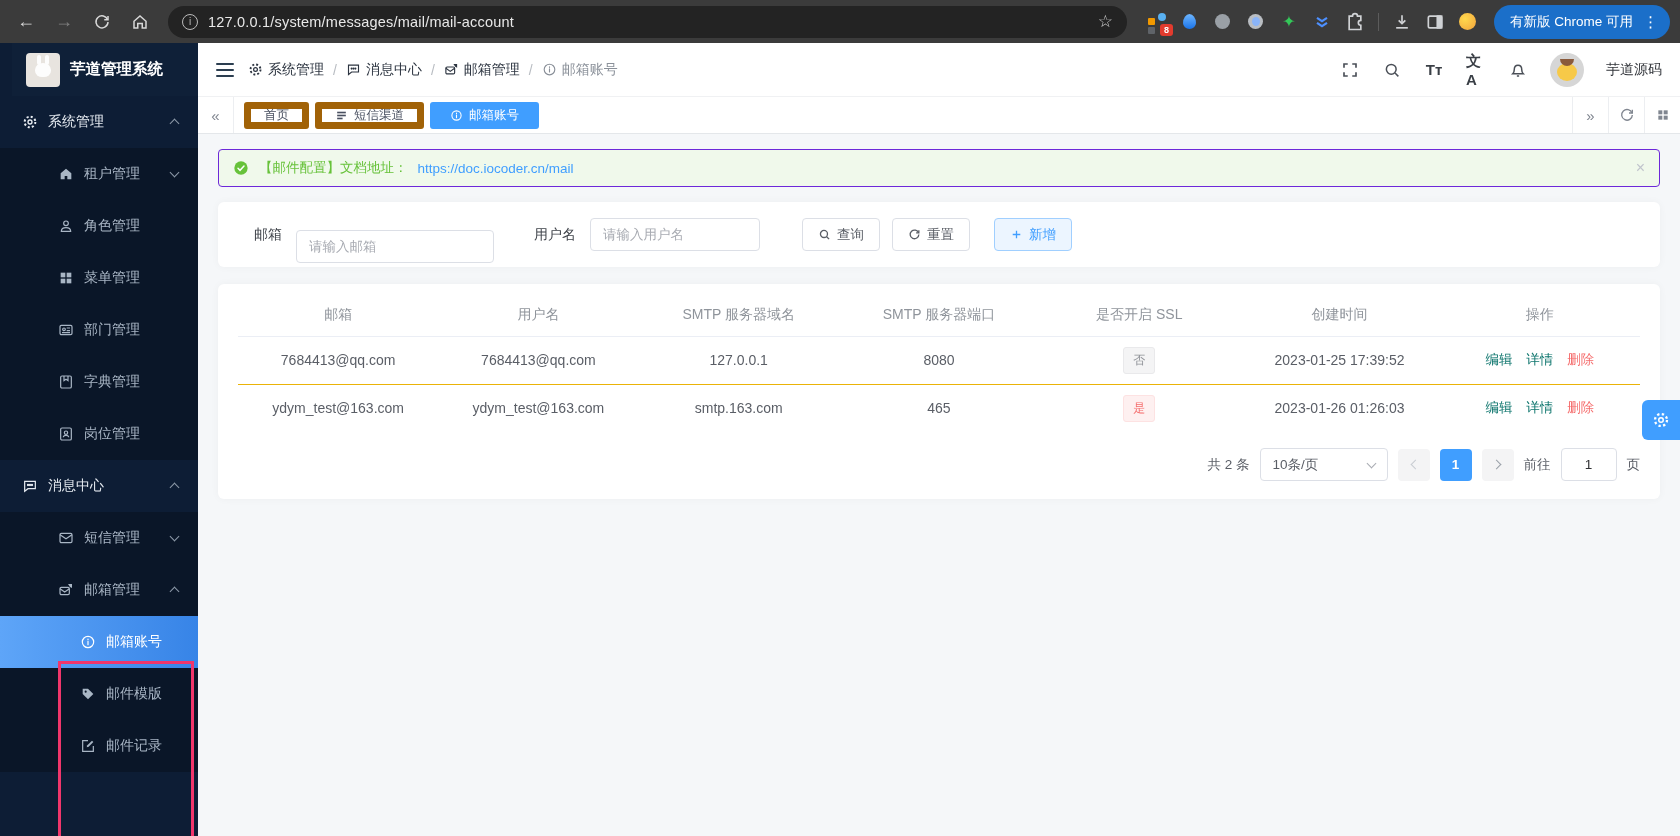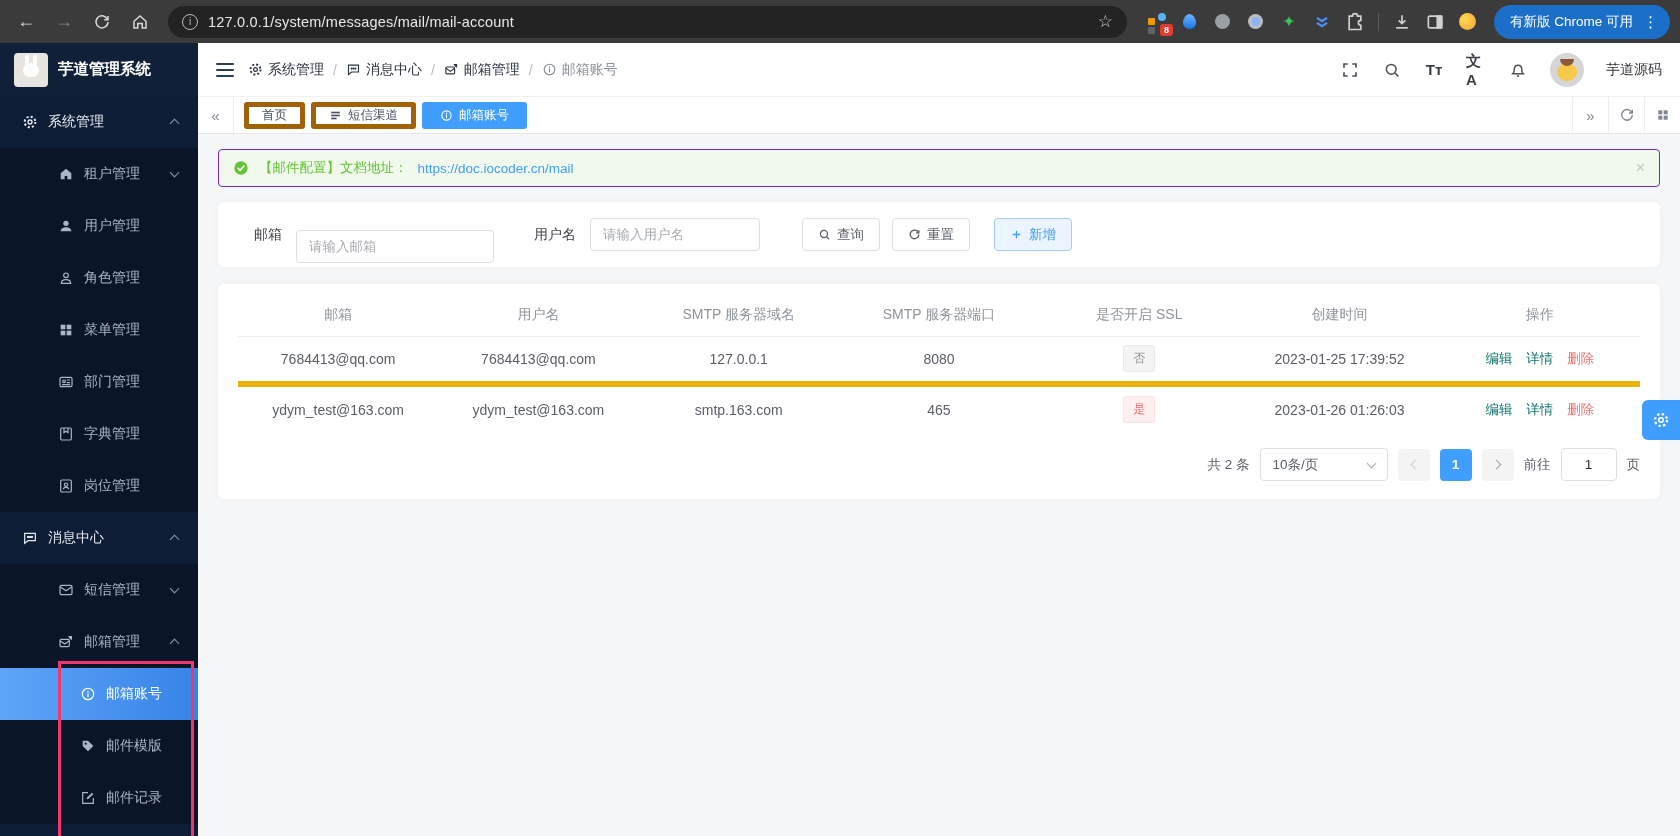--- a/index.html
+++ b/index.html
@@ -24,21 +24,21 @@
     padding:1px 4px; border-radius:3px; }
   .dot { border-radius:50%; display:inline-block; }
   .divider-v { width:1px; height:18px; background:#5c5c5c; }
   .pill-update { margin-left:10px; background:#1b6fc9; color:#fff; height:34px; border-radius:17px;
     display:flex; align-items:center; gap:10px; padding:0 12px 0 16px; font-size:13.5px; white-space:nowrap; }
   .pill-update .kebab { font-size:15px; letter-spacing:0; }
 
   
   .shell { display:flex; height:793px; }
   .sidebar { position:relative; width:198px; background:#0d1d35; color:#a9b6c5; flex:0 0 auto; }
-  .logo-row { height:53px; display:flex; align-items:center; gap:10px; padding:0 14px; background:#0f2038; }
+  .logo-row { height:53px; display:flex; align-items:center; gap:10px; padding:0 14px; background:#0f2038;margin-left:12px; }
   .logo-img { width:34px; height:34px; border-radius:4px; background:#e8e4df; position:relative; overflow:hidden; flex:0 0 auto;}
   .logo-img:before { content:""; position:absolute; left:9px; top:10px; width:16px; height:14px; background:#fdfdfd; border-radius:50% 50% 45% 45%; }
   .logo-img:after { content:""; position:absolute; left:11px; top:2px; width:4px; height:10px; background:#fdfdfd; border-radius:2px; box-shadow:8px 0 0 #fdfdfd; }
   .logo-title { color:#fff; font-size:15.5px; font-weight:bold; white-space:nowrap; }
   .menu { display:flex; flex-direction:column; }
   .mi { height:52px; display:flex; align-items:center; gap:10px; font-size:14px; cursor:pointer; position:relative; }
   .mi .ic { width:16px; height:16px; flex:0 0 auto; }
   .mi.lv1 { padding-left:22px; color:#e7ecf2; }
   .mi.lv2 { padding-left:58px; background:#0a1628; }
   .mi.lv3 { padding-left:80px; background:#0a1628; }
@@ -69,21 +69,21 @@
   .uname { font-size:14px; color:#303339; }
 
   .tabbar { height:38px; background:#fff; border-top:1px solid #f0f1f3; border-bottom:1px solid #e4e7ea;
     display:flex; align-items:center; }
   .tb-cell { width:36px; height:100%; display:flex; align-items:center; justify-content:center;
     color:#808690; font-size:15px; cursor:pointer; flex:0 0 auto; }
   .tb-cell.l { border-right:1px solid #eceef1; }
   .tb-cell.r { border-left:1px solid #eceef1; }
   .tb-cell svg { width:16px; height:16px; }
   .tabs { display:flex; align-items:center; gap:6px; padding:0 10px; flex:1; }
-  .tab { height:27px; display:flex; align-items:center; gap:6px; padding:0 13px; border:5px solid #a16207;
+  .tab { height:27px; display:flex; align-items:center; gap:6px; padding:0 13px; border:7px solid #a16207;
     border-radius:3px; background:#fff; font-size:12.5px; color:#495060; cursor:pointer; white-space:nowrap; }
   .tab .ic { width:13px; height:13px; }
   .tab.active { background:#409eff; border-color:#409eff; color:#fff; }
 
   .content { flex:1; padding:15px 20px 0; }
 
   .alert { height:38px; background:#f0f9eb; border:1px solid #6d28d9; border-radius:4px;
     display:flex; align-items:center; gap:10px; padding:0 14px; font-size:13.5px; color:#67c23a; }
   .alert .ok { width:16px; height:16px; flex:0 0 auto; }
   .alert a { color:#409eff; text-decoration:none; }
@@ -100,21 +100,21 @@
   .btn { height:33px; display:flex; align-items:center; gap:6px; padding:0 15px; border:1px solid #dcdfe6;
     border-radius:4px; background:#fff; font-size:13.5px; color:#5a5e66; cursor:pointer;
     font-family:"Liberation Sans",sans-serif; white-space:nowrap; }
   .btn svg { width:13px; height:13px; }
   .btn.grp1 { margin-left:30px; }
   .btn.add { margin-left:12px; background:#ecf5ff; border-color:#a0cfff; color:#409eff; }
 
   .table-card { margin-top:17px; padding:10px 20px 18px; }
   table { width:100%; border-collapse:collapse; table-layout:fixed; }
   th { height:42px; font-size:14px; font-weight:400; color:#8f949b; text-align:center; border-bottom:1px solid #ebeef5; }
-  td { height:48px; font-size:14px; color:#5a5e66; text-align:center; border-bottom:6px solid #eab308; }
+  td { height:48px; font-size:14px; color:#5a5e66; text-align:center; border-bottom:1px solid #eab308; }
   tr:last-child td { border-bottom:none; }
   .ssl-badge { display:inline-block; min-width:22px; padding:4px 9px; font-size:12px; border-radius:3px; }
   .ssl-badge.no { background:#f4f4f5; border:1px solid #e9e9eb; color:#909399; }
   .ssl-badge.yes { background:#fef0f0; border:1px solid #fde2e2; color:#f56c6c; }
   .act { color:#0f766e; cursor:pointer; margin:0 5px; font-size:13.5px; }
   .act.del { color:#f56c6c; }
 
   .pager { margin-top:16px; display:flex; align-items:center; justify-content:flex-end; gap:10px;
     font-size:13.5px; color:#5a5e66; }
   .psel { width:128px; height:33px; border:1px solid #dcdfe6; border-radius:4px; display:flex; align-items:center;
@@ -227,27 +227,20 @@
           </svg>
         <span>系统管理</span>
         <i class="chev up"></i>
       </div>
       <div class="mi lv2">
         <svg class="ic" viewBox="0 0 24 24" fill="currentColor">
             <path d="M4 11l8-7 8 7v9h-6v-5h-4v5H4z"></path>
           </svg>
         <span>租户管理</span>
         <i class="chev down"></i>
-      </div>
-      <div class="mi lv2">
-        <svg class="ic" viewBox="0 0 24 24" fill="currentColor">
-            <circle cx="12" cy="8" r="4"></circle>
-            <path d="M4 20c0-4 4-6 8-6s8 2 8 6z"></path>
-          </svg>
-        <span>用户管理</span>
       </div>
       <div class="mi lv2">
         <svg class="ic" viewBox="0 0 24 24" fill="none" stroke="currentColor" stroke-width="1.8">
             <circle cx="12" cy="8" r="3.5"></circle>
             <path d="M5 20c0-4 3.5-5.5 7-5.5s7 1.5 7 5.5z"></path>
           </svg>
         <span>角色管理</span>
       </div>
       <div class="mi lv2">
         <svg class="ic" viewBox="0 0 24 24" fill="currentColor">

